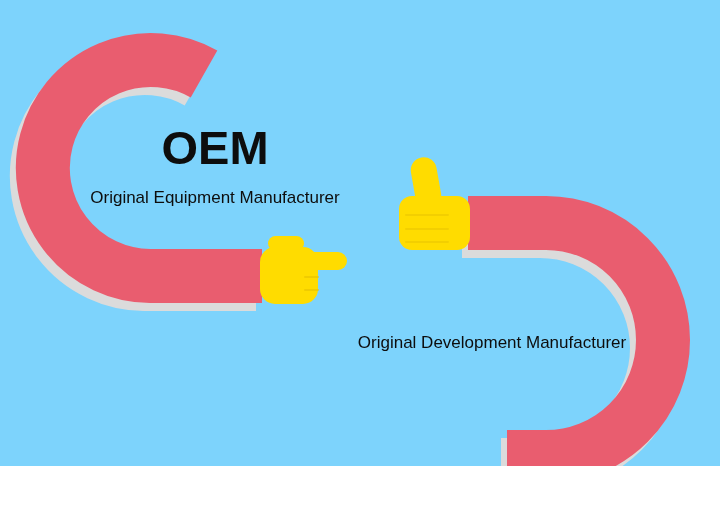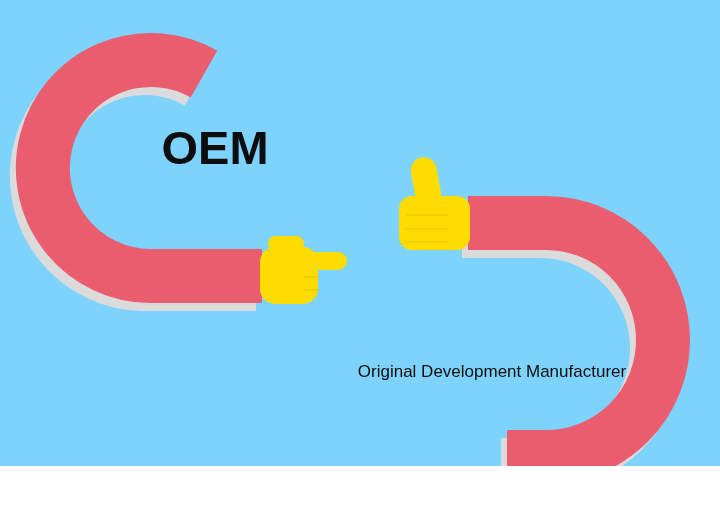--- a/index.html
+++ b/index.html
@@ -10,21 +10,21 @@
     overflow:hidden;
     font-family:"Liberation Sans", sans-serif;
   }
   .art{position:absolute;left:0;top:0;}
   .label{position:absolute;text-align:center;color:#0d0d0d;}
   .abbr{font-size:47px;font-weight:700;line-height:1;letter-spacing:0;}
   .full{font-size:17px;font-weight:400;line-height:1.2;}
   .oem-abbr{left:65px;top:124px;width:300px;}
   .oem-full{left:65px;top:188px;width:300px;}
   .odm-abbr{left:342px;top:288px;width:300px;}
-  .odm-full{left:342px;top:362px;width:300px;}
+  .odm-full{left:342px;top:333px;width:300px;}
 </style>
 </head>
 <body>
 
 <div class="canvas">
 
   <svg class="art" width="720" height="506" viewBox="0 0 720 506">
 
     <g transform="translate(-6,8)">
       <path d="M 204 74 A 108 108 0 1 0 150 276 L 262 276" fill="none" stroke-width="54" stroke="#DBDBDB"></path>
@@ -44,16 +44,17 @@
 
     <g>
       <rect x="413" y="157" width="26" height="52" rx="13" transform="rotate(-10 426 183)" fill="#FFDC00"></rect>
       <rect x="399" y="196" width="71" height="54" rx="13" fill="#FFDC00"></rect>
       <path d="M406 215 h42 M406 229 h42 M406 242 h42" stroke-width="2" stroke-linecap="round" fill="none" opacity="0.55" stroke="#E9C400"></path>
     </g>
   </svg>
 
   <div class="label abbr oem-abbr">OEM</div>
 
+  <div class="label full oem-full">Original Equipment Manufacturer</div>
 
 
   <div class="label full odm-full">Original Development Manufacturer</div>
 </div>
 
 </body></html>

